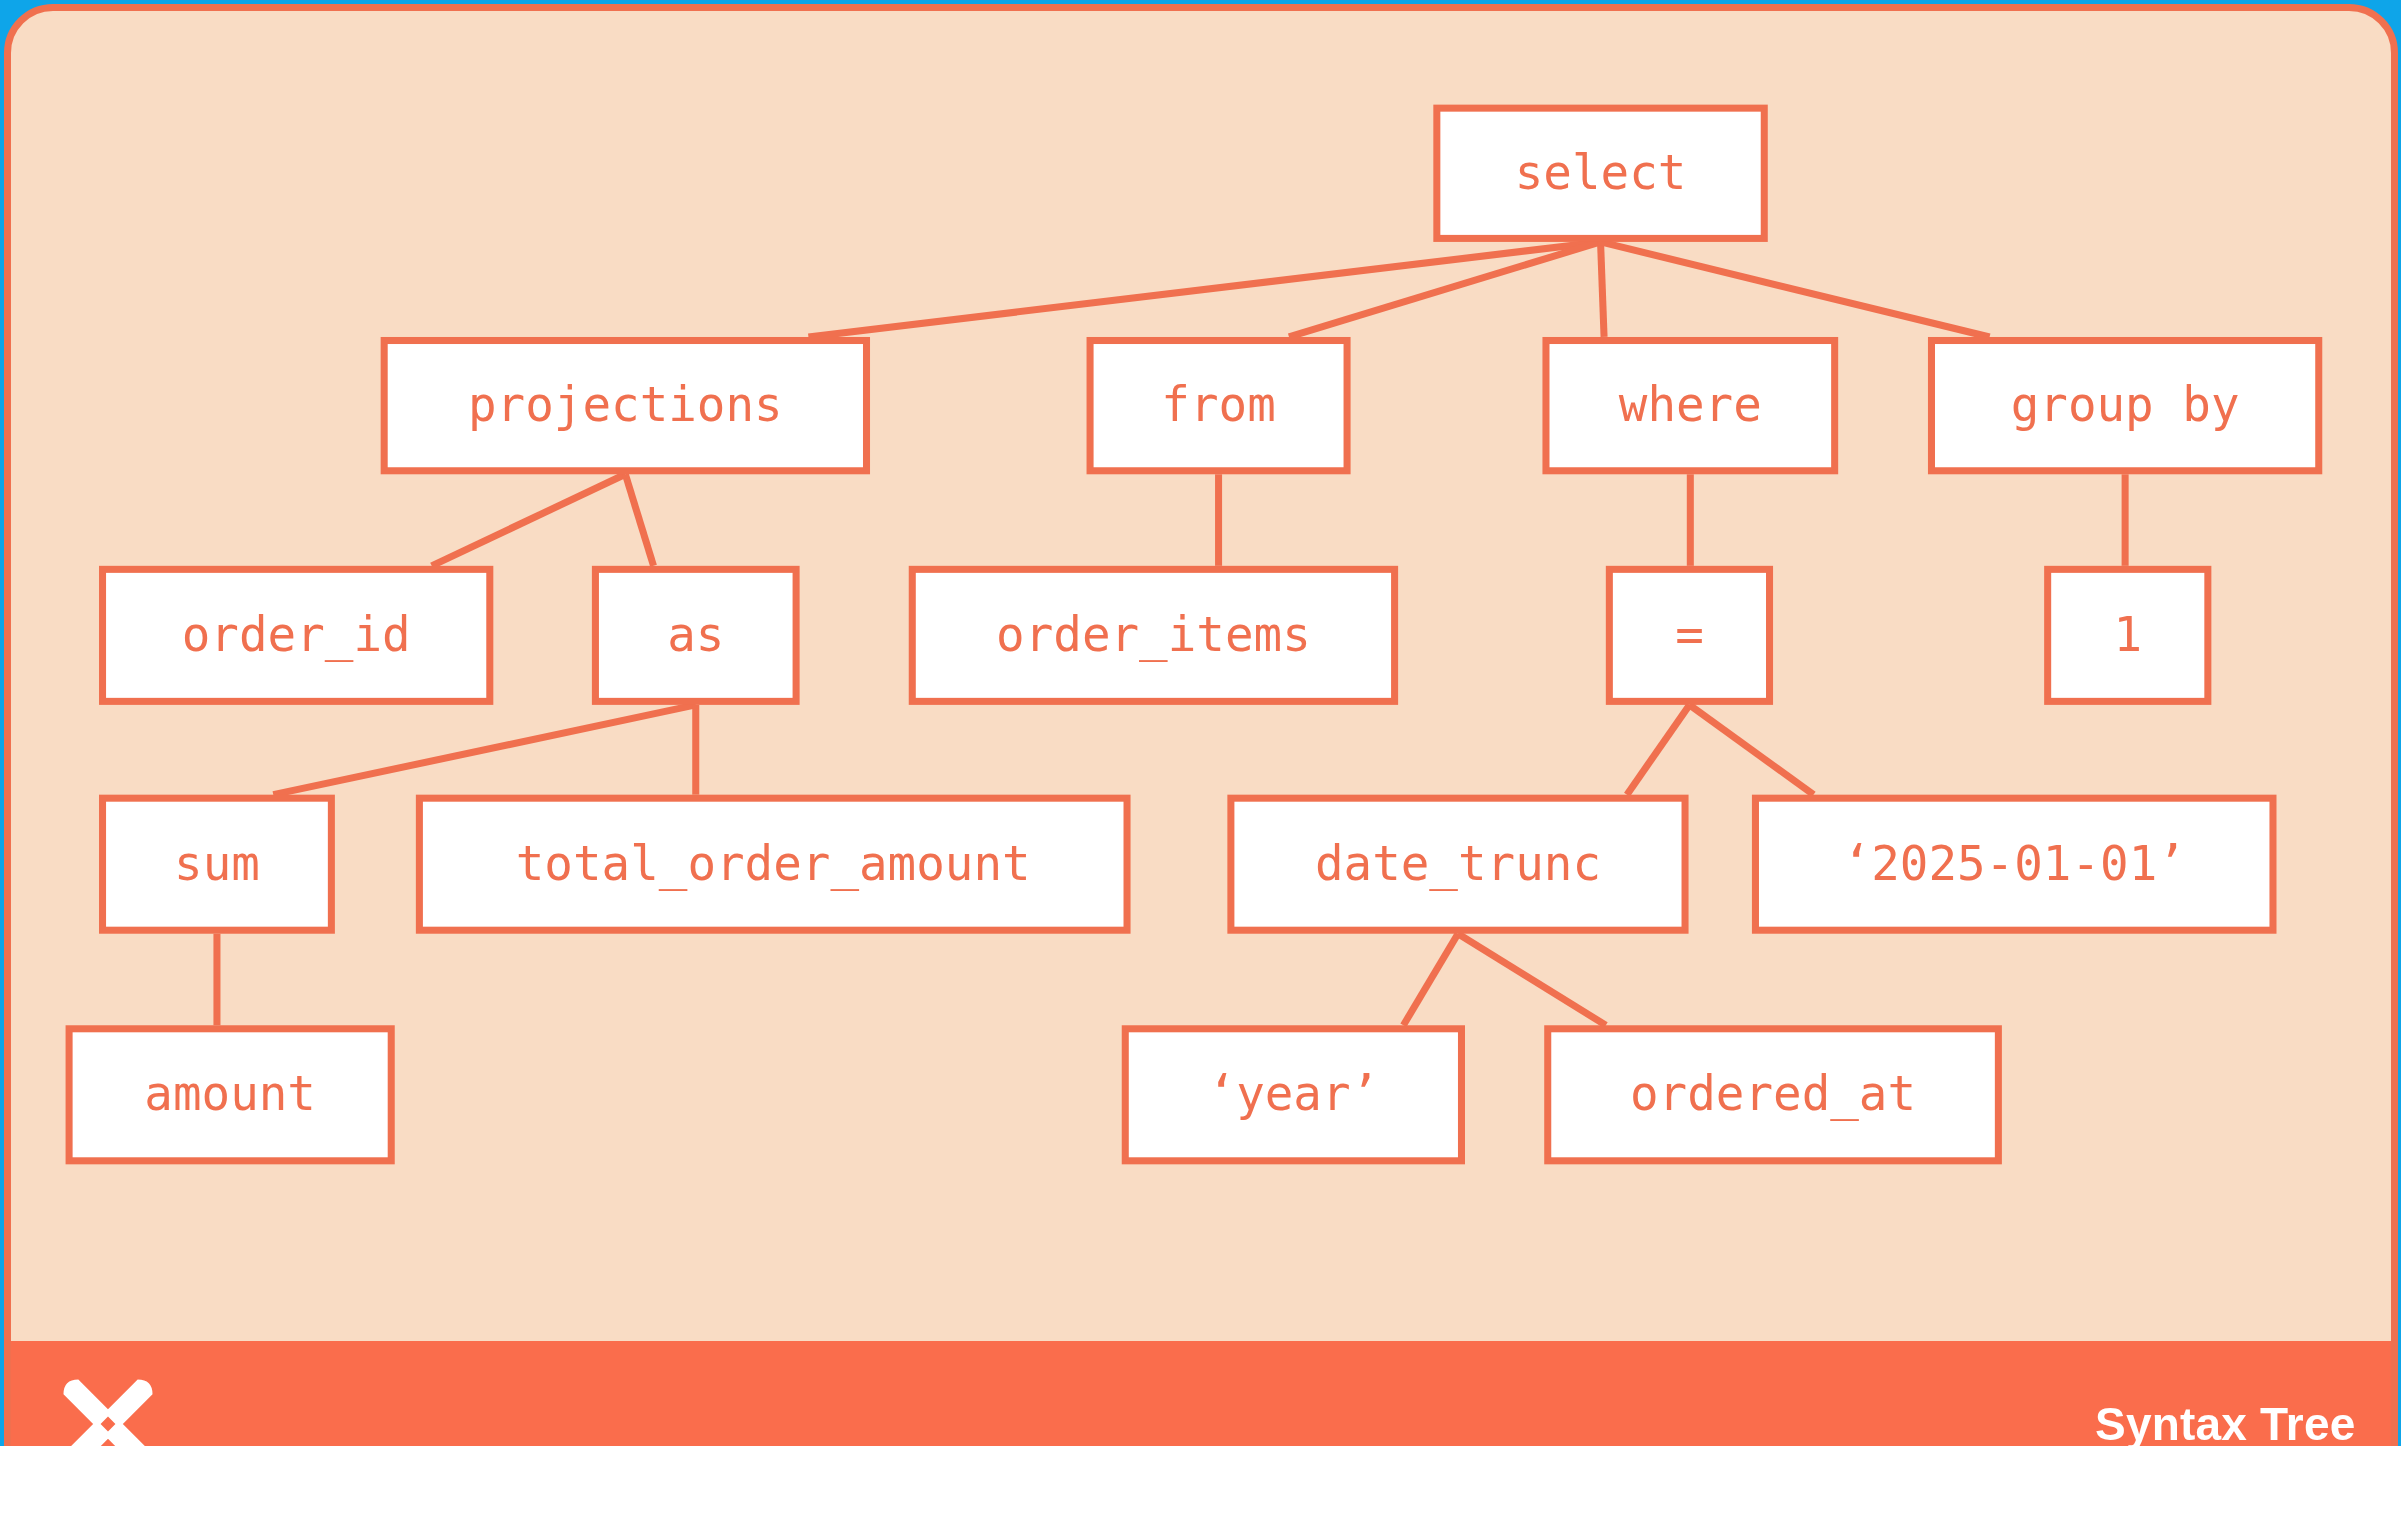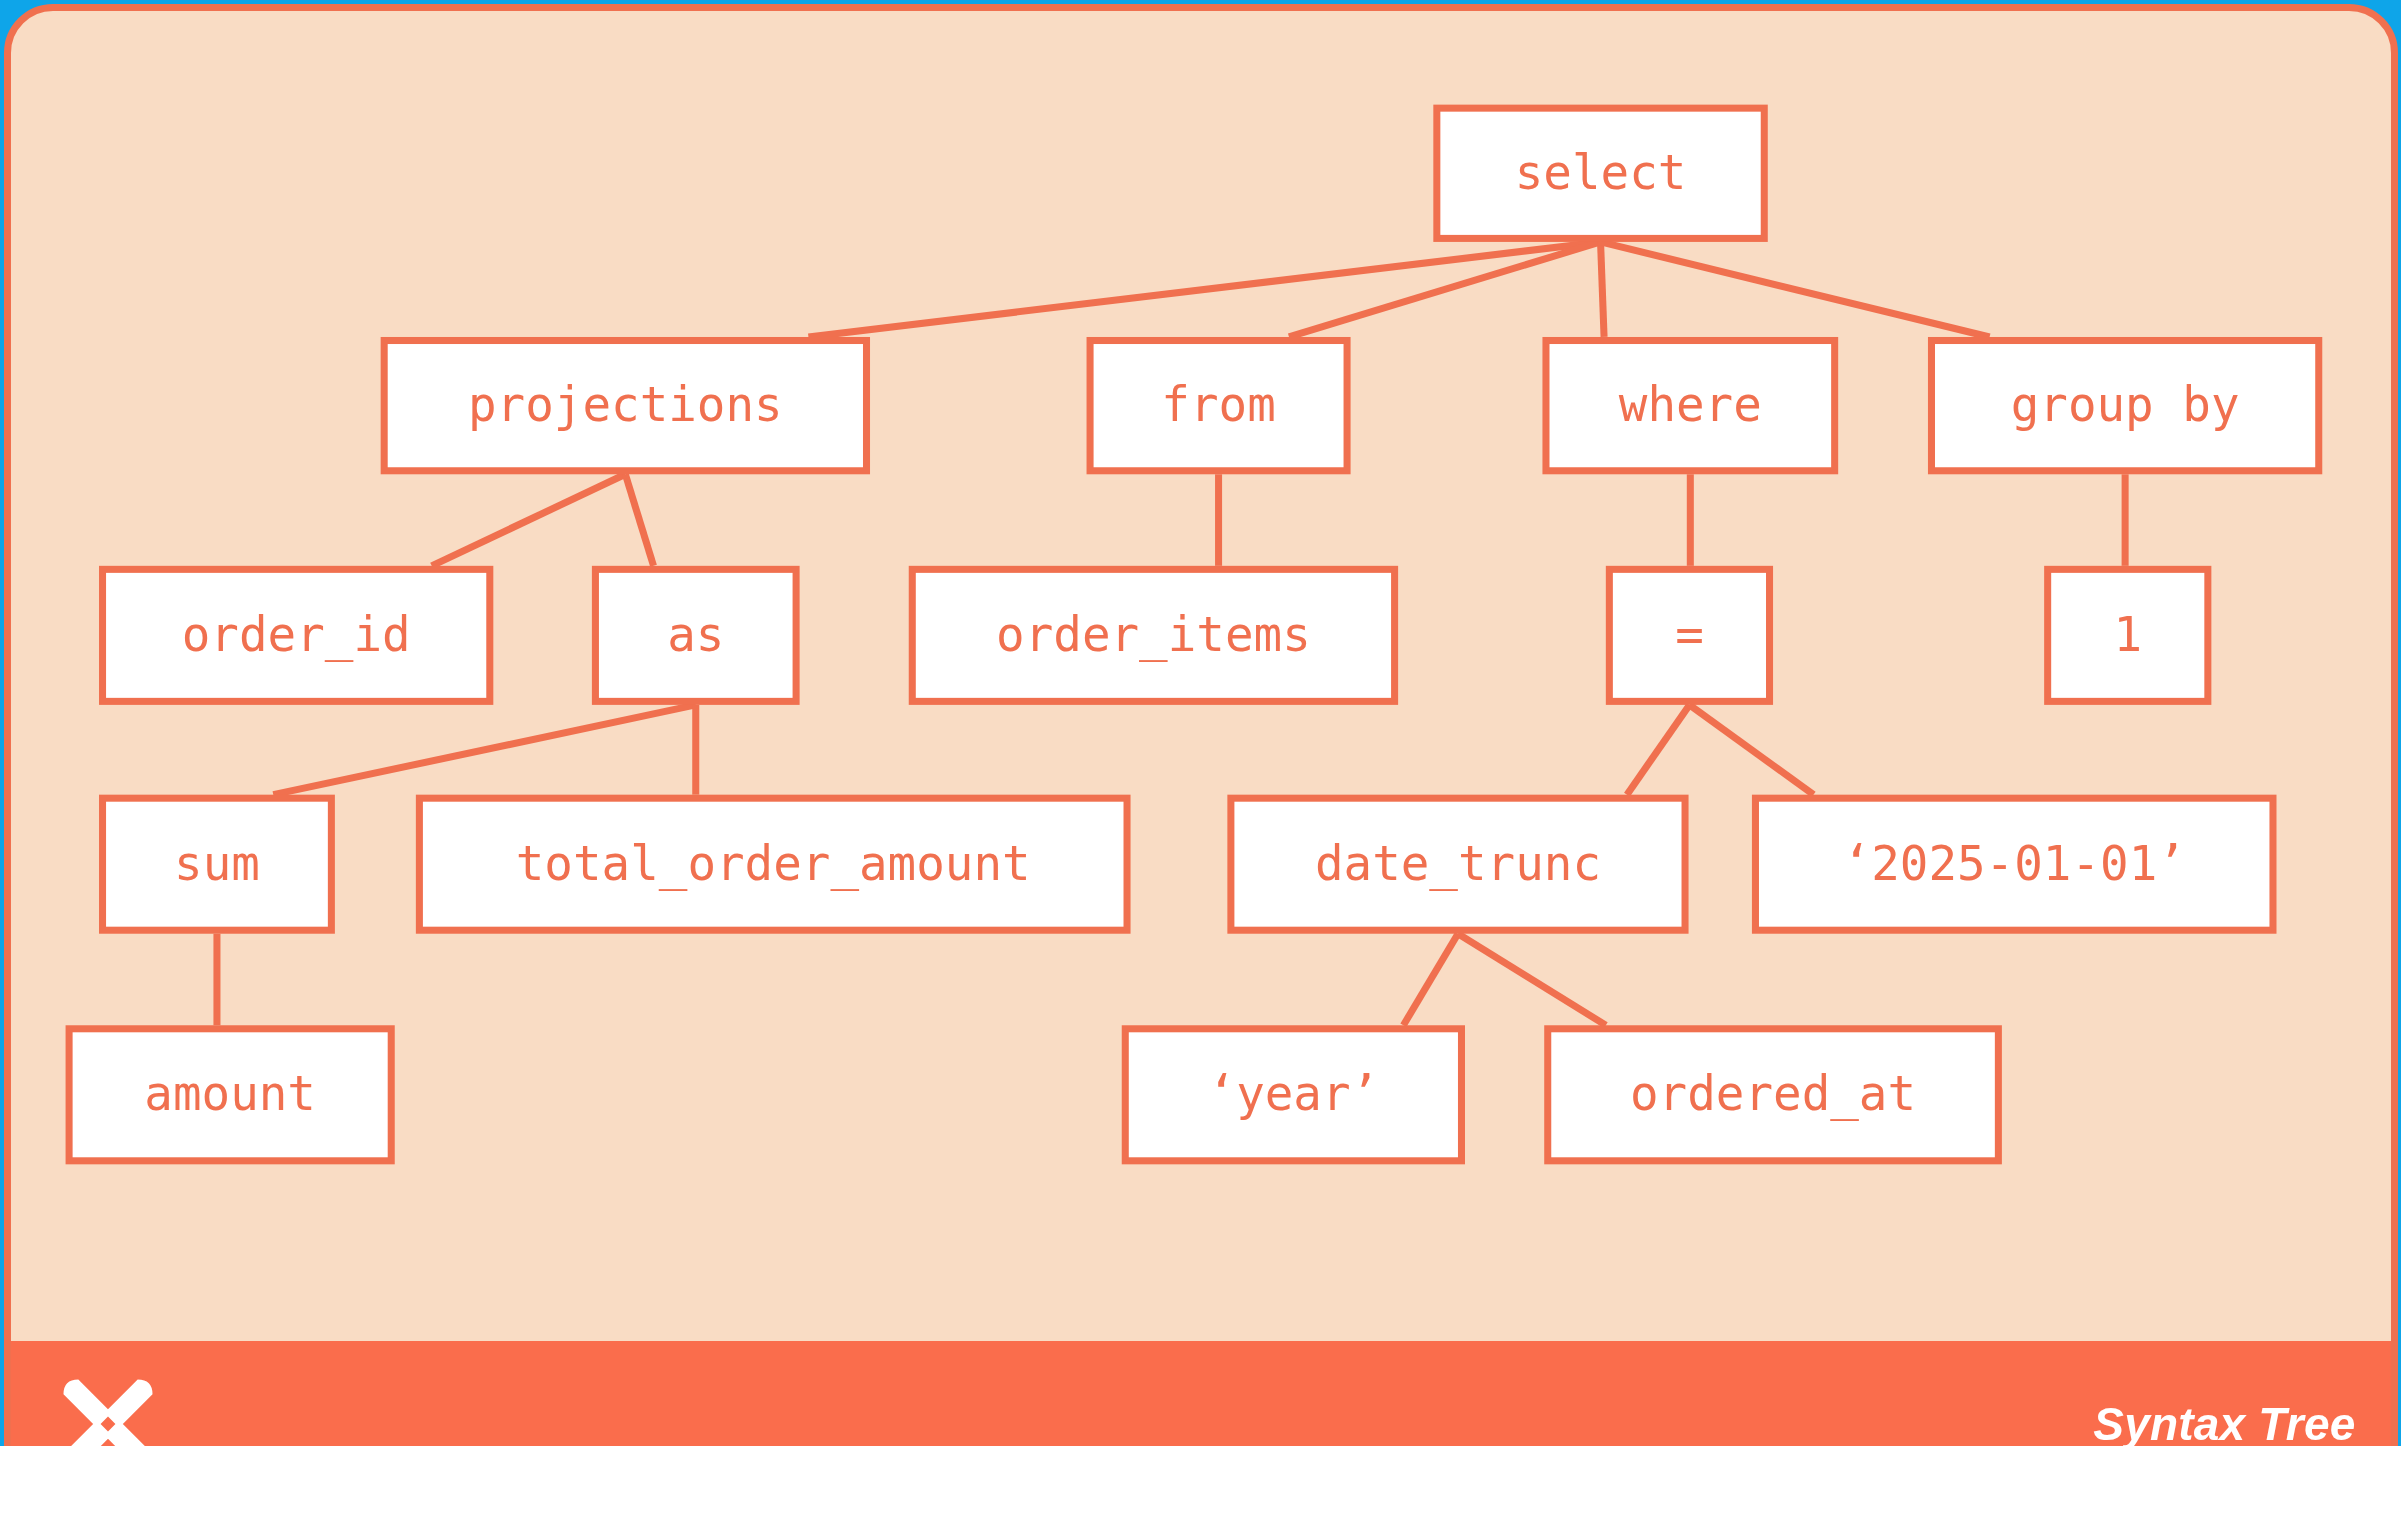--- a/index.html
+++ b/index.html
@@ -50,21 +50,20 @@
     box-sizing: border-box;
     padding: 0 49px 0 44px;
   }
   #footer-title {
     color: #ffffff;
     font-family: "Liberation Sans", sans-serif;
     font-size: 46px;
     font-weight: bold;
     letter-spacing: 0.2px;
     white-space: nowrap;
-    font-style: italic;
   }
   #brand-logo { display: block; }
 
   
   .node-label {
     font-family: "DejaVu Sans Mono", monospace;
     font-size: 54px;
     fill: #F0704F;
     text-anchor: middle;
     dominant-baseline: middle;

